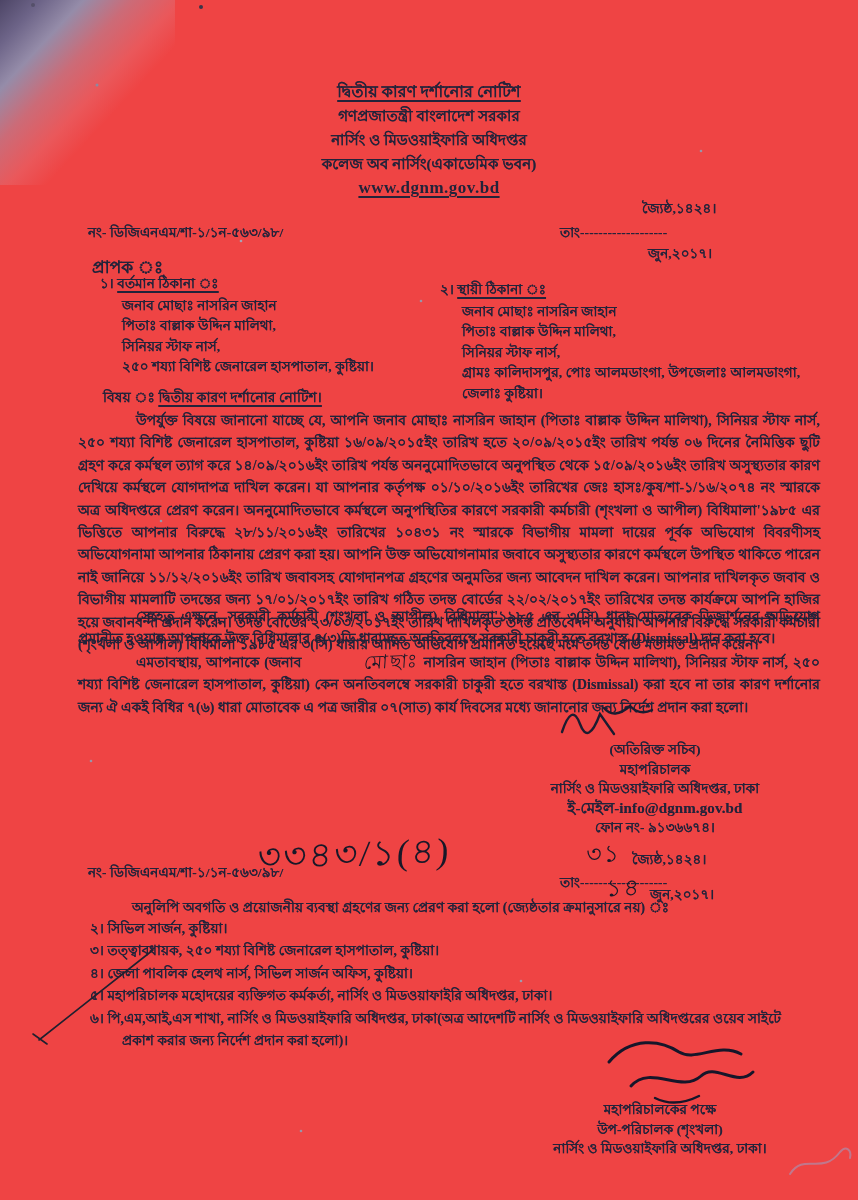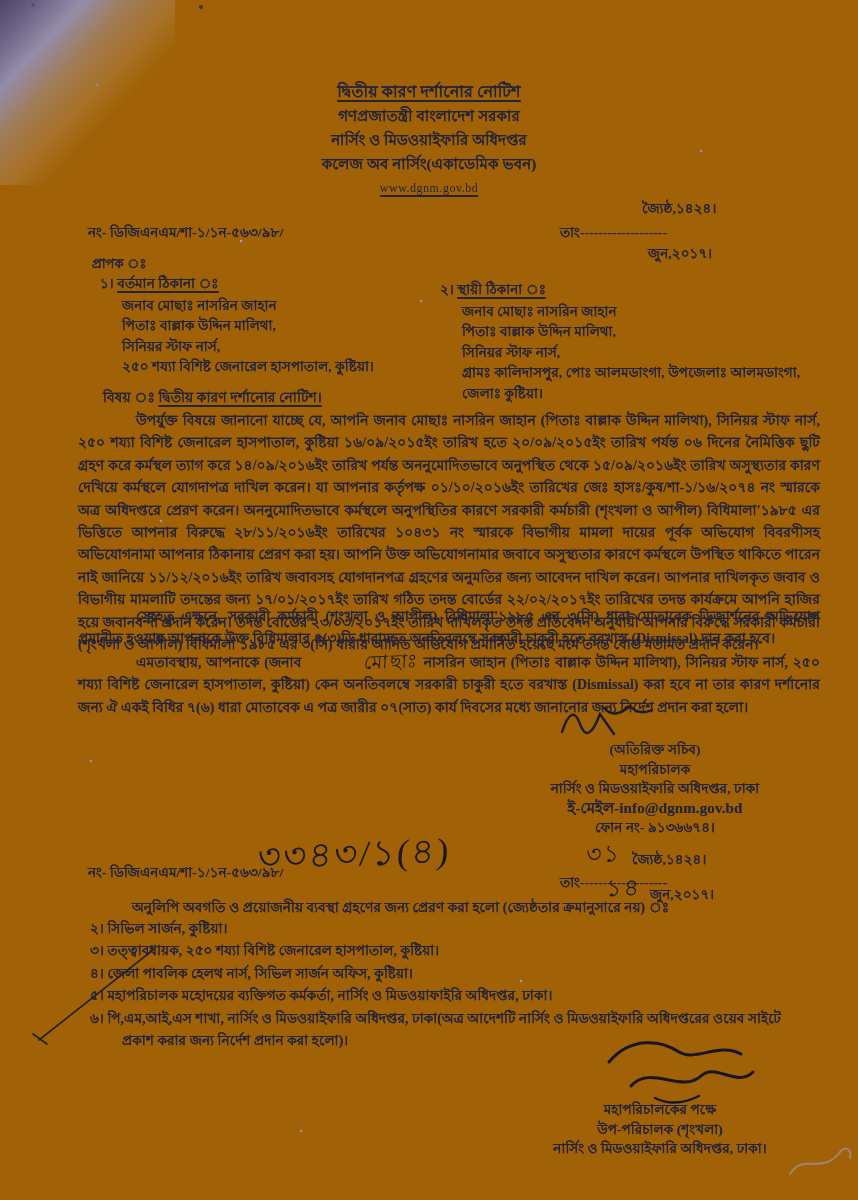--- a/index.html
+++ b/index.html
@@ -3,33 +3,33 @@
 <meta charset="utf-8">
 <style>
   html,body{margin:0;padding:0;}
   body{
     width:858px;height:1200px;
     font-family:"Liberation Serif","DejaVu Serif",serif;
     background:#b9b4ae;
   }
   .page{
     position:relative;width:858px;height:1200px;overflow:hidden;
-    background:#a16207;
+    background:#ef4444;
     color:#23233a;
   }
   .page *{box-sizing:border-box;}
   .txt{position:absolute;white-space:nowrap;}
   .bn{font-weight:600;letter-spacing:.1px;text-shadow:0 0 .5px rgba(35,35,60,.55);}
   .u{text-decoration:underline;text-underline-offset:3px;text-decoration-thickness:1.5px;}
   
   .letterhead{position:absolute;top:80px;left:0;width:858px;text-align:center;}
   .letterhead div{line-height:24px;}
   .lh-title{font-size:16px;}
   .lh-line{font-size:15px;}
-  .lh-url{font-size:12px;font-weight:400;letter-spacing:.5px;}
+  .lh-url{font-size:17px;font-weight:700;letter-spacing:.5px;}
   
   .para{
     position:absolute;left:78px;width:742px;
     font-size:13.8px;line-height:22.4px;text-align:justify;
     text-indent:58px;white-space:normal;
   }
   
   .addr{position:absolute;font-size:13.5px;line-height:20.5px;white-space:nowrap;}
   .addr .head{margin-bottom:1px;}
   
@@ -73,21 +73,21 @@
     <div class="bn lh-line">নার্সিং ও মিডওয়াইফারি অধিদপ্তর</div>
     <div class="bn lh-line">কলেজ অব নার্সিং(একাডেমিক ভবন)</div>
     <div class="lh-url u">www.dgnm.gov.bd</div>
   </div>
 
   <div class="txt bn" style="left:88px;top:222px;font-size:13.5px;">নং- ডিজিএনএম/শা-১/১ন-৫৬৩/৯৮/</div>
   <div class="txt bn" style="left:642px;top:198px;font-size:13.5px;">জ্যৈষ্ঠ,১৪২৪।</div>
   <div class="txt bn" style="left:560px;top:222px;font-size:13.5px;">তাং-------------------</div>
   <div class="txt bn" style="left:648px;top:243px;font-size:13.5px;">জুন,২০১৭।</div>
 
-  <div class="txt bn" style="left:92px;top:254px;font-size:13px;">প্রাপক ঃ</div>
+  <div class="txt bn" style="left:92px;top:254px;font-size:17px;">প্রাপক ঃ</div>
 
   <div class="addr bn" style="left:100px;top:274px;">
     <div class="head">
       <span>১।</span>
       <span class="u">বর্তমান ঠিকানা ঃ</span>
     </div>
     <div style="padding-left:22px;">জনাব মোছাঃ নাসরিন জাহান</div>
     <div style="padding-left:22px;">পিতাঃ বাল্লাক উদ্দিন মালিথা,</div>
     <div style="padding-left:22px;">সিনিয়র স্টাফ নার্স,</div>
     <div style="padding-left:22px;">২৫০ শয্যা বিশিষ্ট জেনারেল হাসপাতাল, কুষ্টিয়া।</div>

